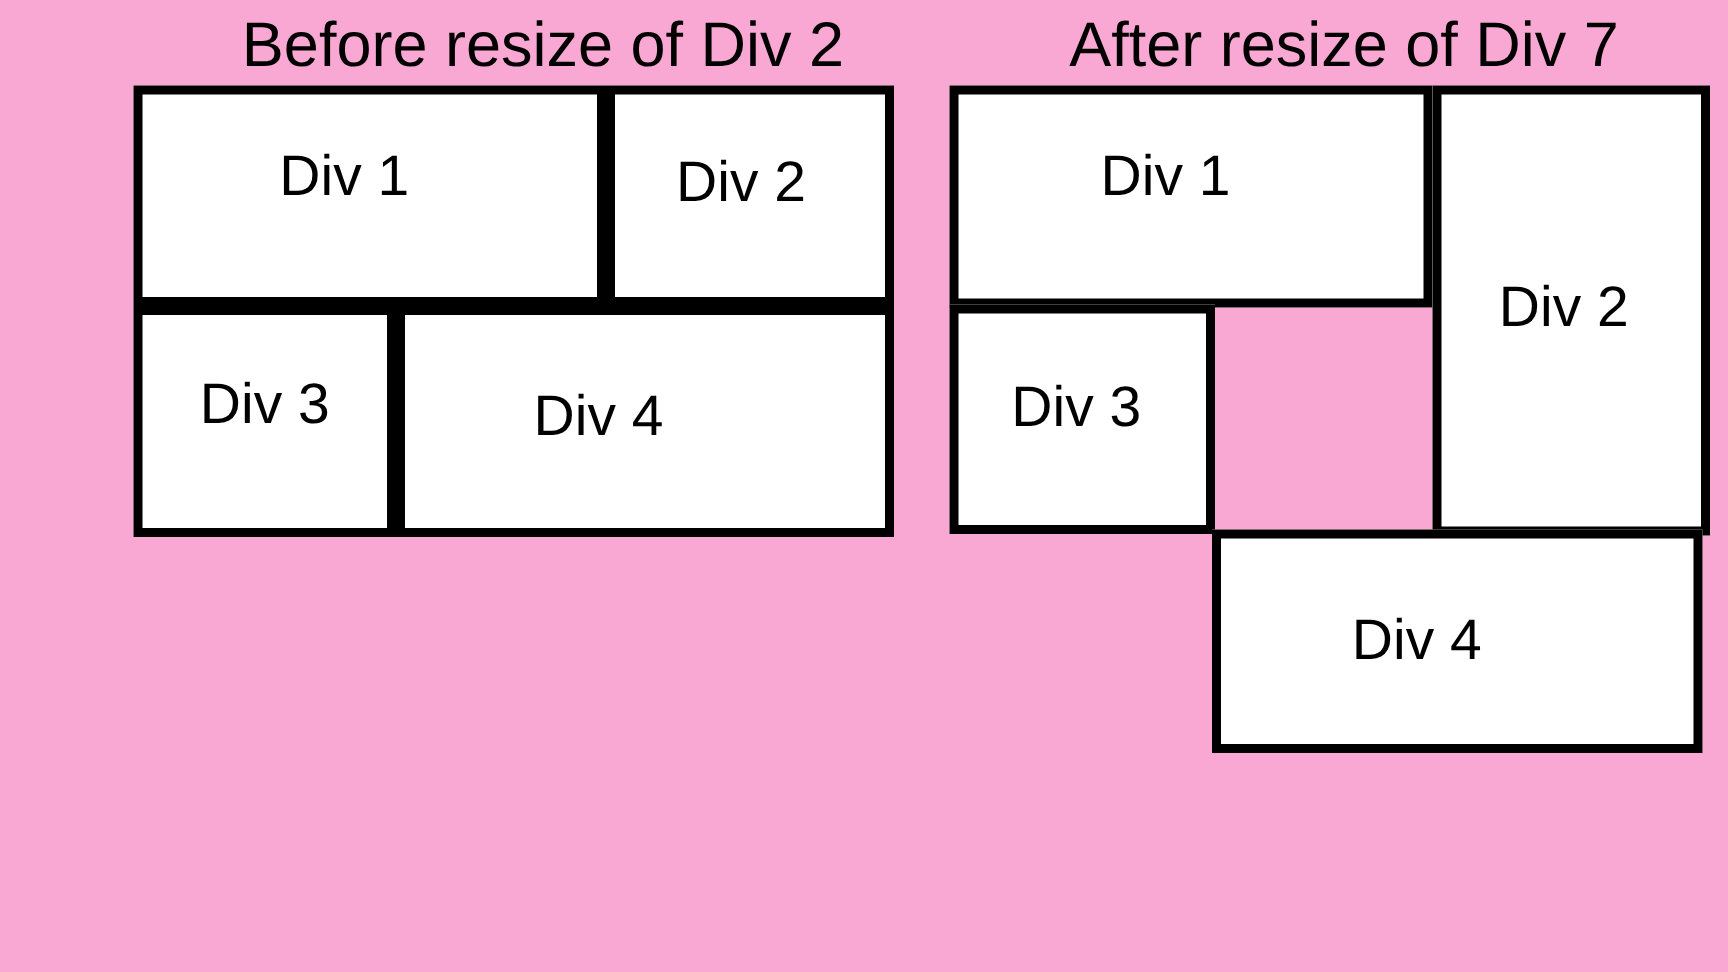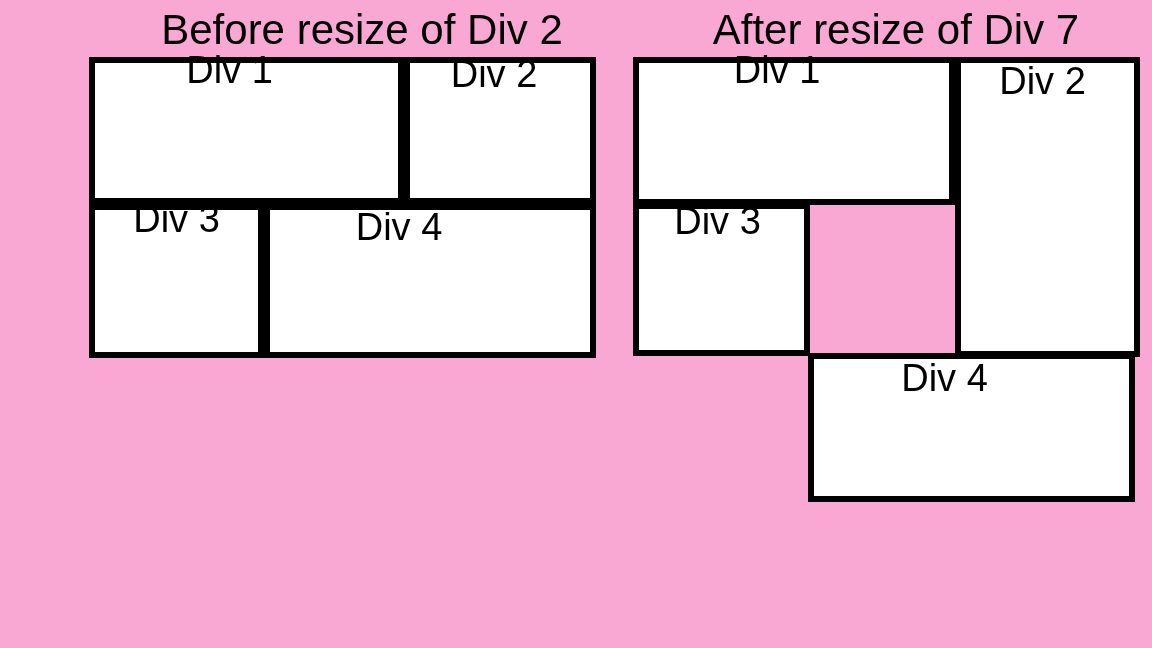--- a/index.html
+++ b/index.html
@@ -28,20 +28,21 @@
   .diagram { position: absolute; }
   .diagram-before { left: 89px;  top: 57px; width: 507px; height: 301px; }
   .diagram-after  { left: 633px; top: 57px; width: 507px; height: 445px; }
 
   .box {
     position: absolute;
     box-sizing: border-box;
     border: 6px solid #000000;
     background: #ffffff;
     display: flex;
+    align-items: center;
     justify-content: center;
   }
   .lbl {
     font-size: 38px;
     line-height: 40px;
     white-space: nowrap;
     color: #000;
   }
 
   

